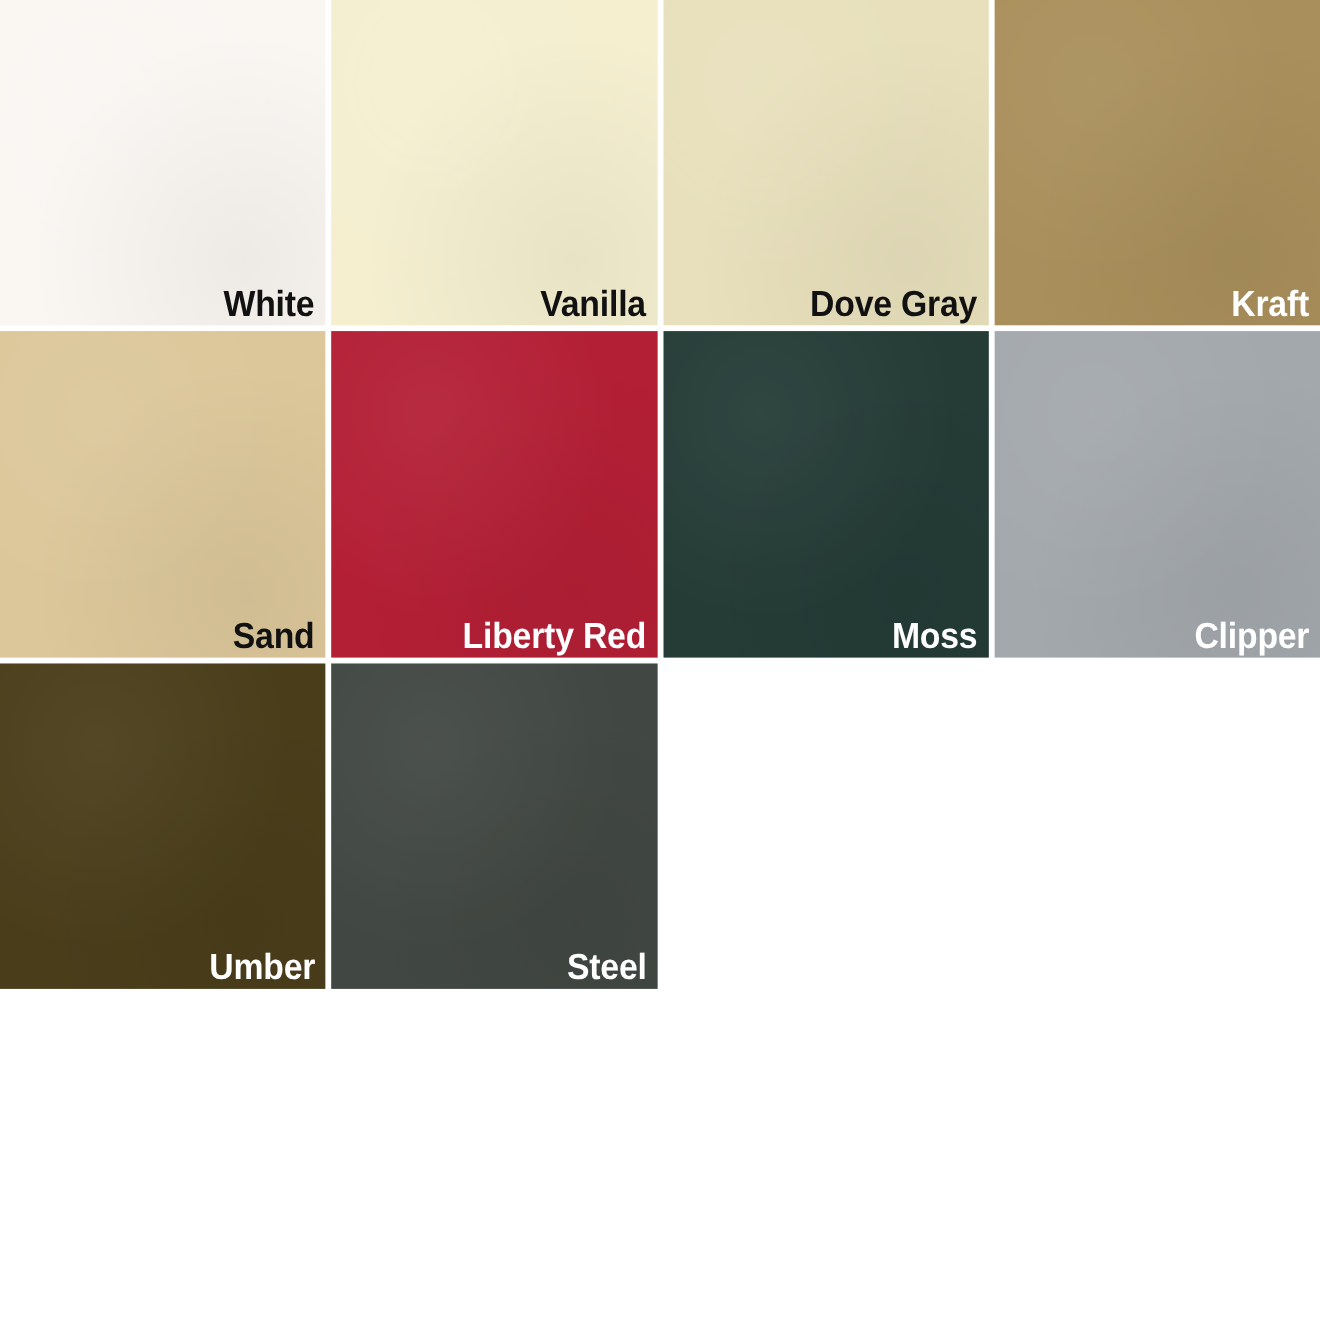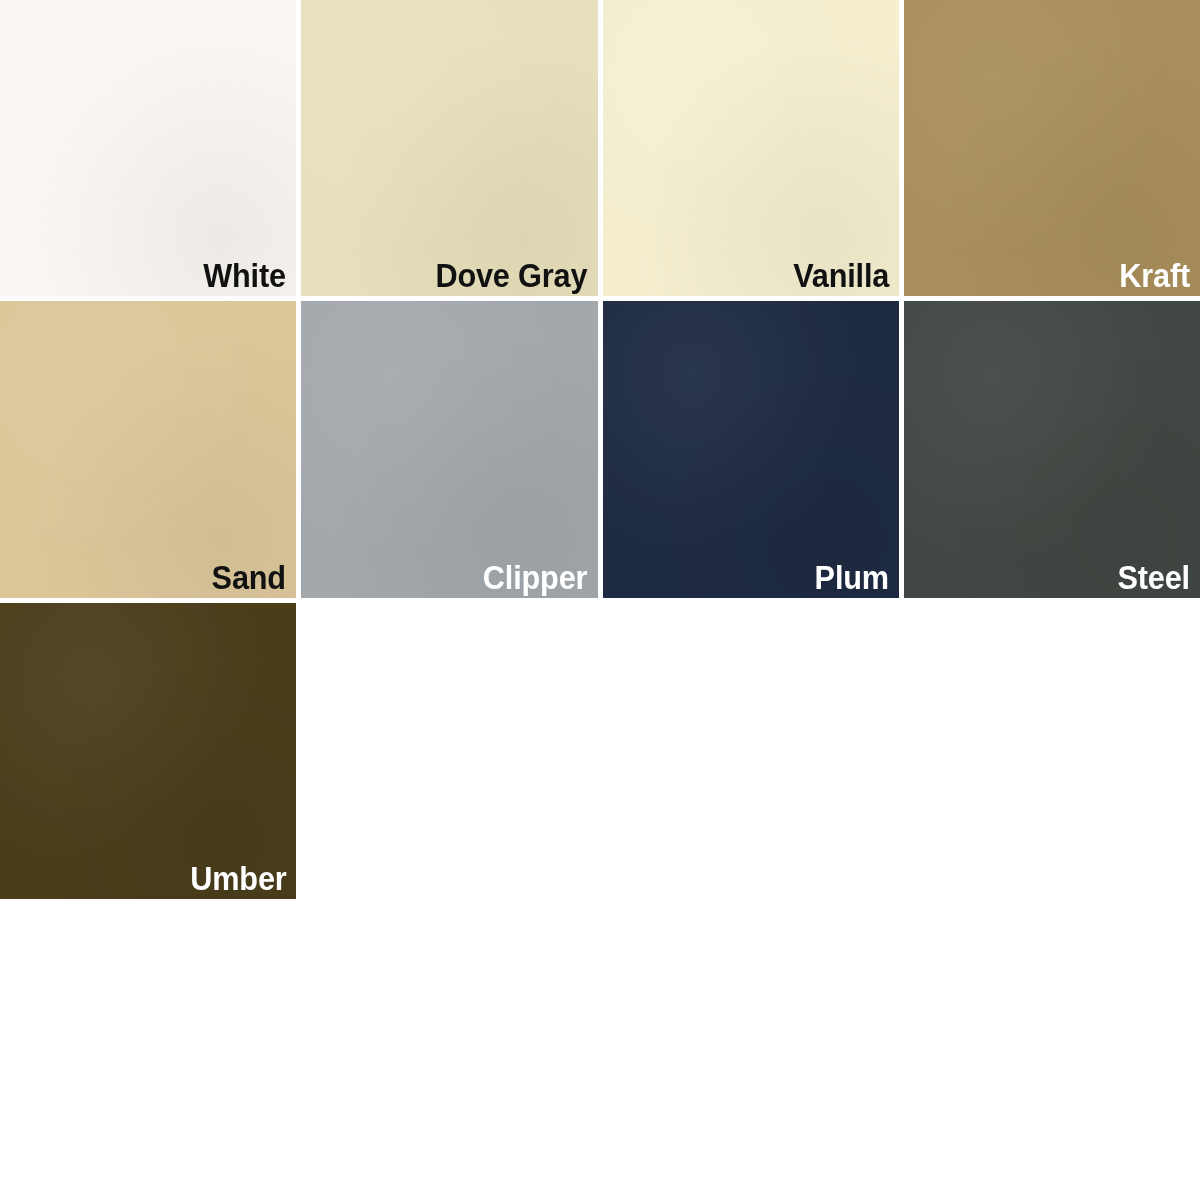--- a/index.html
+++ b/index.html
@@ -87,54 +87,59 @@
 </head>
 <body style="background: rgb(255, 255, 255);">
 
 <div id="swatch-grid" style="background: rgb(255, 255, 255);">
     <div class="swatch">
       <div class="swatch-fill" style="background: rgb(250, 246, 242);"></div>
       <div class="swatch-grain"></div>
       <div class="swatch-label" style="color: rgb(17, 17, 17);">White</div>
     </div>
     <div class="swatch">
+      <div class="swatch-fill" style="background: rgb(245, 239, 208);"></div>
+      <div class="swatch-grain"></div>
+      <div class="swatch-label" style="color: rgb(17, 17, 17);">Vanilla</div>
+    </div>
+    <div class="swatch">
       <div class="swatch-fill" style="background: rgb(232, 224, 188);"></div>
       <div class="swatch-grain"></div>
       <div class="swatch-label" style="color: rgb(17, 17, 17);">Dove Gray</div>
-    </div>
-    <div class="swatch">
-      <div class="swatch-fill" style="background: rgb(245, 239, 208);"></div>
-      <div class="swatch-grain"></div>
-      <div class="swatch-label" style="color: rgb(17, 17, 17);">Vanilla</div>
     </div>
     <div class="swatch">
       <div class="swatch-fill" style="background: rgb(169, 143, 91);"></div>
       <div class="swatch-grain"></div>
       <div class="swatch-label" style="color: rgb(255, 255, 255);">Kraft</div>
     </div>
     <div class="swatch">
       <div class="swatch-fill" style="background: rgb(220, 199, 154);"></div>
       <div class="swatch-grain"></div>
       <div class="swatch-label" style="color: rgb(17, 17, 17);">Sand</div>
     </div>
     <div class="swatch">
+      <div class="swatch-fill" style="background: rgb(179, 31, 53);"></div>
+      <div class="swatch-grain"></div>
+      <div class="swatch-label" style="color: rgb(255, 255, 255);">Liberty Red</div>
+    </div>
+    <div class="swatch">
+      <div class="swatch-fill" style="background: rgb(36, 59, 54);"></div>
+      <div class="swatch-grain"></div>
+      <div class="swatch-label" style="color: rgb(255, 255, 255);">Moss</div>
+    </div>
+    <div class="swatch">
       <div class="swatch-fill" style="background: rgb(163, 168, 173);"></div>
       <div class="swatch-grain"></div>
       <div class="swatch-label" style="color: rgb(255, 255, 255);">Clipper</div>
     </div>
     <div class="swatch">
-      <div class="swatch-fill" style="background: rgb(30, 42, 66);"></div>
+      <div class="swatch-fill" style="background: rgb(74, 61, 26);"></div>
       <div class="swatch-grain"></div>
-      <div class="swatch-label" style="color: rgb(255, 255, 255);">Plum</div>
+      <div class="swatch-label" style="color: rgb(255, 255, 255);">Umber</div>
     </div>
     <div class="swatch">
       <div class="swatch-fill" style="background: rgb(65, 71, 66);"></div>
       <div class="swatch-grain"></div>
       <div class="swatch-label" style="color: rgb(255, 255, 255);">Steel</div>
     </div>
-    <div class="swatch">
-      <div class="swatch-fill" style="background: rgb(74, 61, 26);"></div>
-      <div class="swatch-grain"></div>
-      <div class="swatch-label" style="color: rgb(255, 255, 255);">Umber</div>
-    </div>
     <div class="swatch empty"></div>
     <div class="swatch empty"></div>
   </div>
 
 </body></html>

